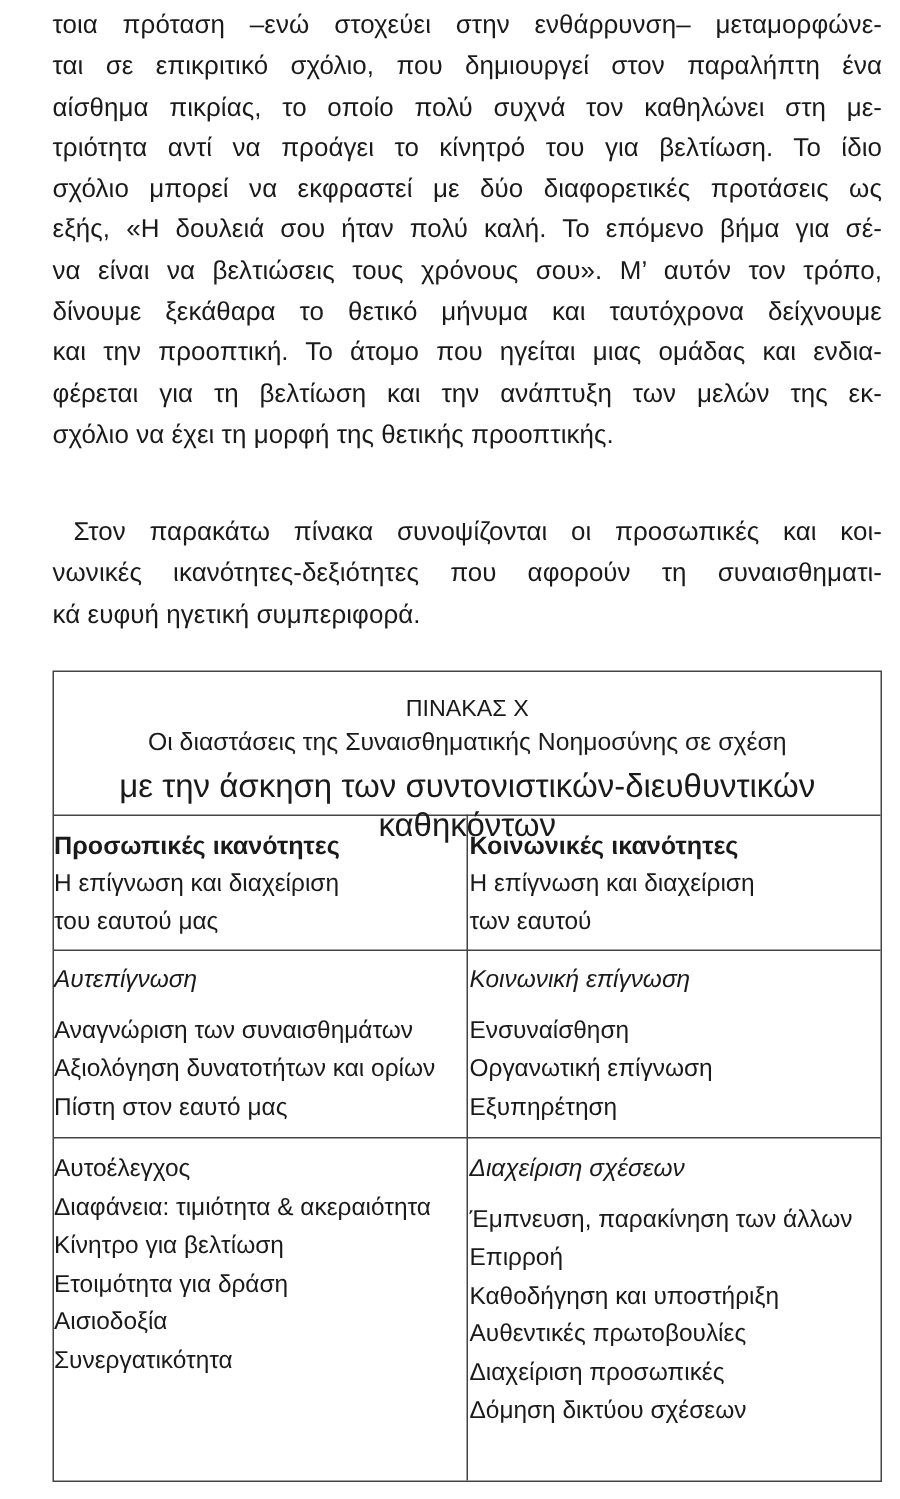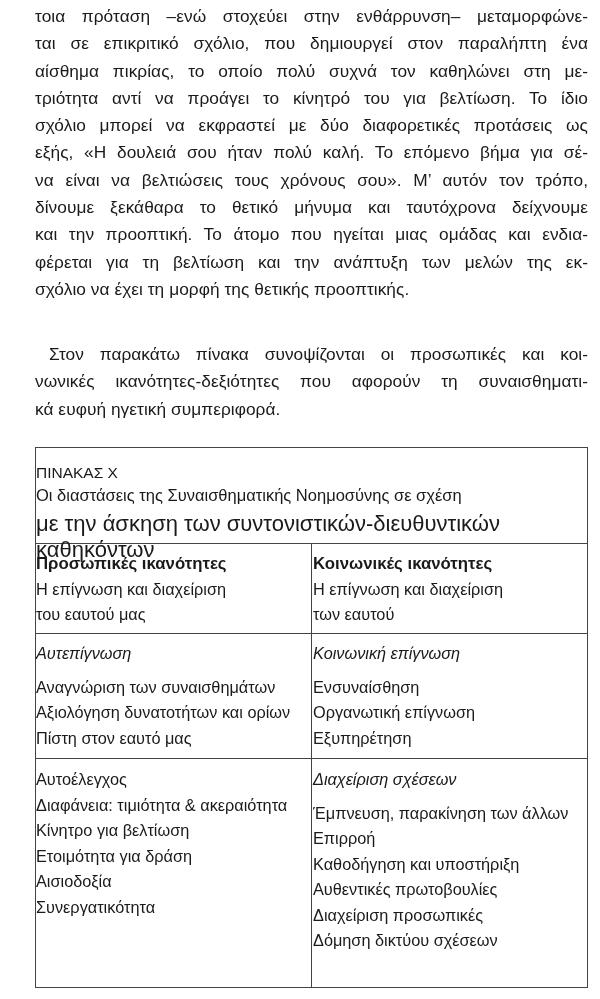--- a/index.html
+++ b/index.html
@@ -15,21 +15,21 @@
     .para .line { display: block; white-space: nowrap; text-align: justify; text-align-last: justify; height: 27.3px; }
     .para .line.last { text-align-last: left; }
     .para .line.indent { text-indent: 14px; }
     #p1 { top: 3px; }
     #p2 { top: 329px; margin-top: 12px; }
 
     .tbl {
       position: absolute; left: 35px; top: 447px; width: 553px; height: 541px;
       border: 1.5px solid #444; box-sizing: border-box;
     }
-    .hdr { position: absolute; left: 0; right: 0; top: 0; height: 95px; border-bottom: 1.5px solid #444; text-align: left; }
+    .hdr { position: absolute; left: 0; right: 0; top: 0; height: 95px; border-bottom: 1.5px solid #444; text-align: center; }
     .hdr .t1 { position: absolute; top: 16px; left: 0; right: 0; font-size: 15.5px; }
     .hdr .t2 { position: absolute; top: 38px; left: 0; right: 0; font-size: 16.5px; }
     .hdr .t3 { position: absolute; top: 63px; left: 0; right: 0; font-size: 22px; }
 
     .vdiv { position: absolute; left: 275px; top: 95px; bottom: 0; width: 0; border-left: 1.5px solid #444; }
     .hline { position: absolute; left: 0; right: 0; height: 0; border-top: 1.5px solid #444; }
     #hl1 { top: 185px; }
     #hl2 { top: 310px; }
 
     .cell { position: absolute; text-align: left; font-size: 16.3px; line-height: 25.5px; }

